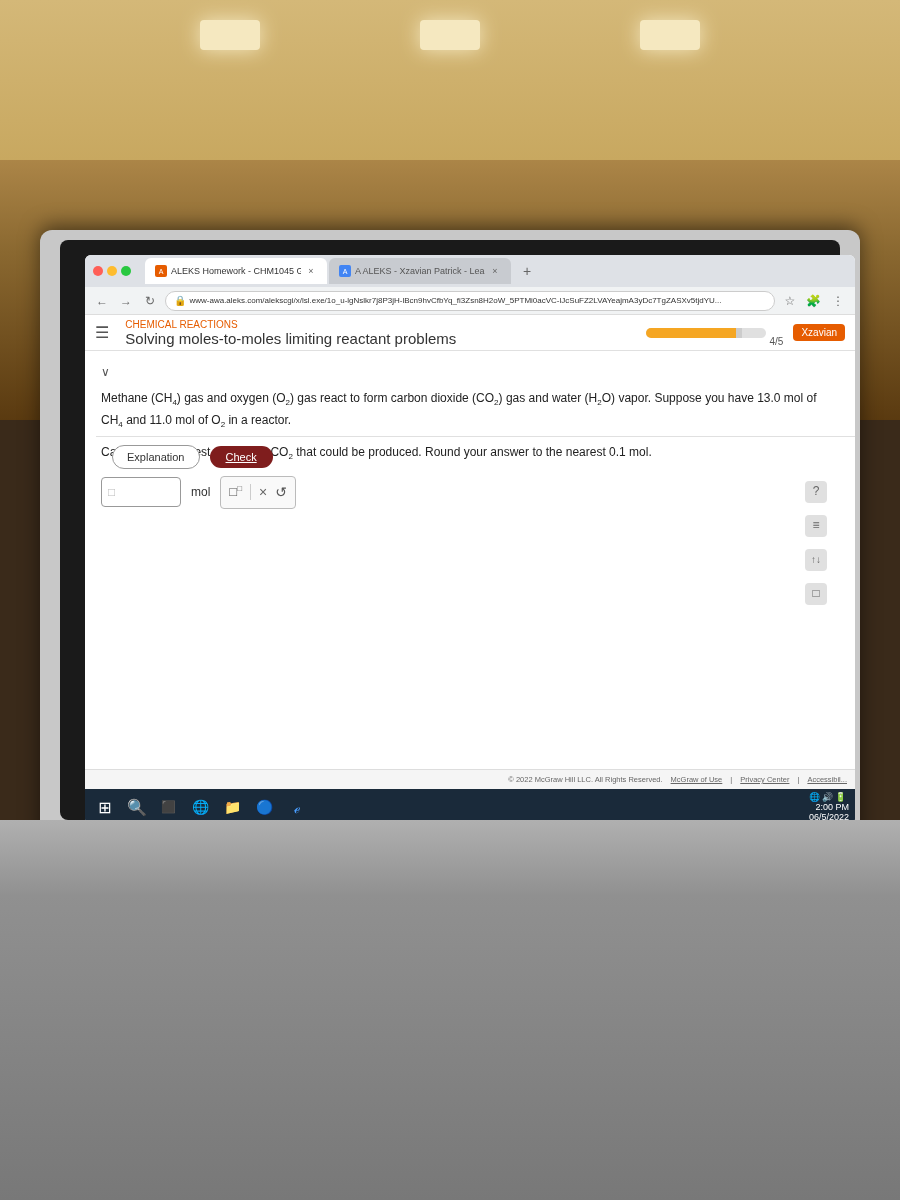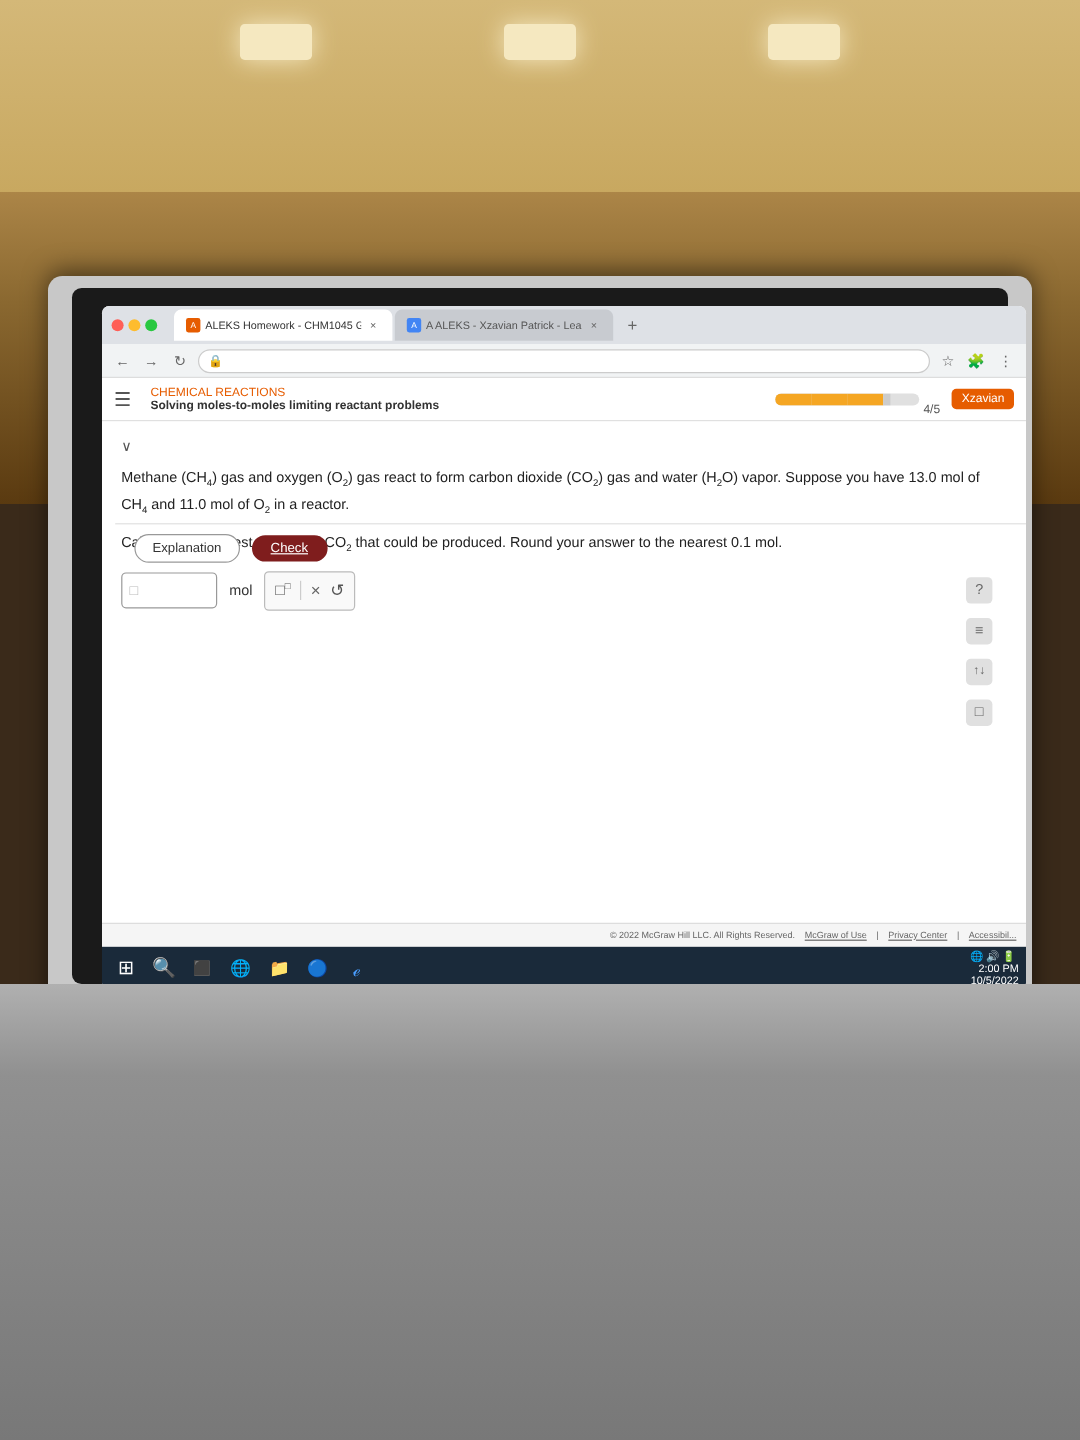--- a/index.html
+++ b/index.html
@@ -231,23 +231,23 @@
       margin-right: 6px;
     }
 
     .aleks-section-label {
       font-size: 10px;
       color: #e65c00;
       font-weight: normal;
     }
 
     .aleks-problem-title {
-      font-size: 10px;
+      font-size: 15px;
       color: #333;
-      font-weight: bold;
+      font-weight: normal;
       flex: 1;
     }
 
     .progress-bar-container {
       display: flex;
       align-items: center;
       gap: 4px;
     }
 
     .progress-bar {
@@ -538,20 +538,21 @@
           <div class="tab-add">+</div>
         </div>
       </div>
 
       <div class="address-bar">
         <div class="nav-btn">←</div>
         <div class="nav-btn">→</div>
         <div class="nav-btn">↻</div>
         <div class="url-box">
           <span class="url-lock">🔒</span>
+          <span style="font-size:8px;overflow:hidden;white-space:nowrap;">www-awa.aleks.com/alekscgi/x/lsl.exe/1o_u-lgNslkr7j8P3jH-lBcn9hvCfbYq_fi3Zsn8H2oW_5PTMi0acVC-lJcSuFZ2LVAYeajmA3yDc7TgZASXv5tjdYU...</span>
         </div>
         <div class="nav-btn">☆</div>
         <div class="nav-btn">🧩</div>
         <div class="nav-btn">⋮</div>
       </div>
 
       <div class="aleks-topnav">
         <div class="hamburger">☰</div>
         <div style="display:flex;flex-direction:column;">
           <span class="aleks-section-label">CHEMICAL REACTIONS</span>
@@ -625,21 +626,21 @@
         <div class="taskbar-item" style="font-size:14px;">🔵</div>
         <div class="taskbar-item" style="color:#4a9eff;font-size:14px;">ℯ</div>
         <div style="margin-left:auto;">
           <div class="taskbar-tray">
             <span style="color:white;font-size:9px;">🌐</span>
             <span style="color:white;font-size:9px;">🔊</span>
             <span style="color:white;font-size:9px;">🔋</span>
           </div>
           <div class="taskbar-time">
             <div>2:00 PM</div>
-            <div>10/5/2022</div>
+            <div>06/5/2022</div>
           </div>
         </div>
       </div>
 
     </div>
   </div>
 </div>
 
 <div class="laptop-bottom">
   

